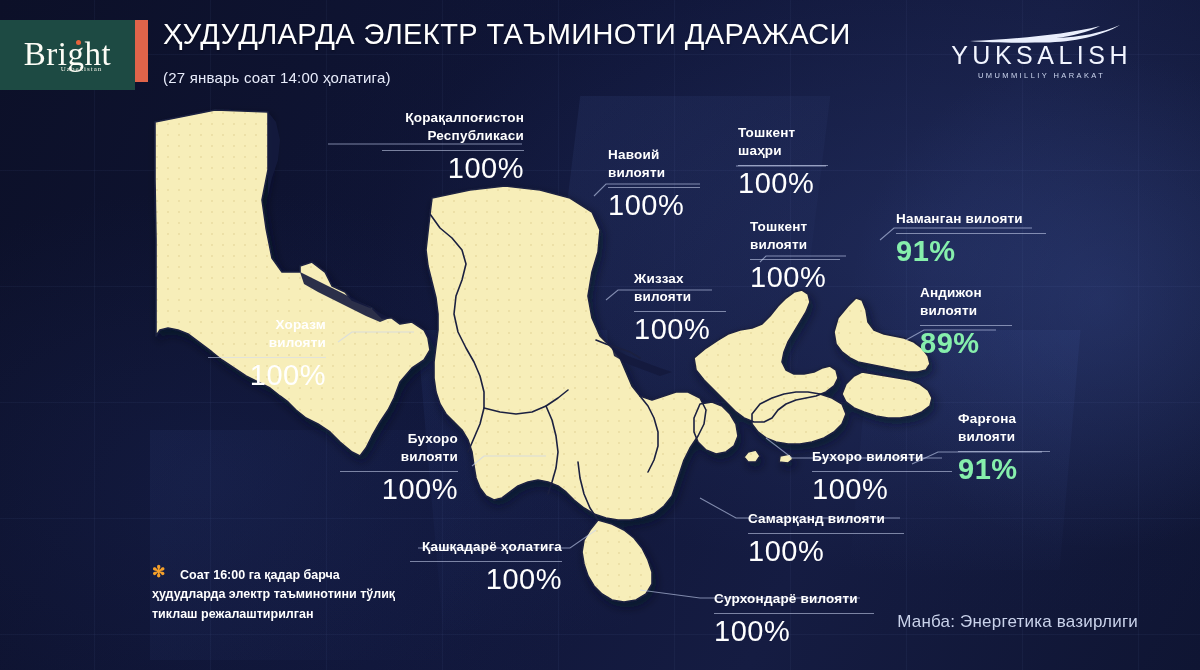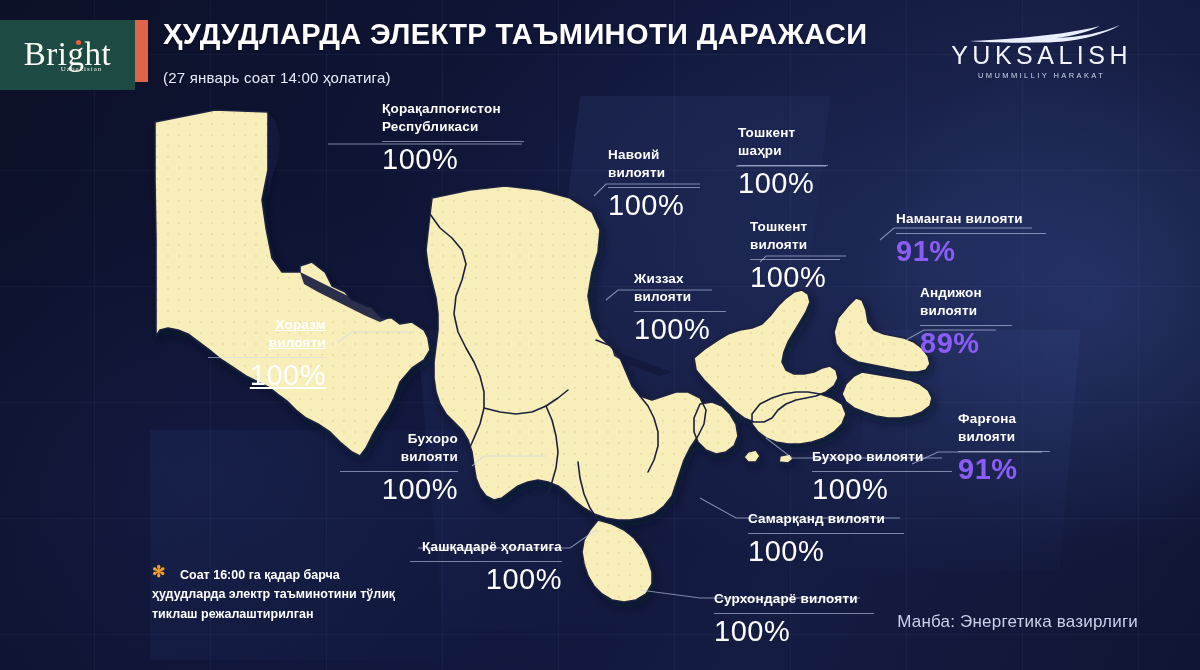--- a/index.html
+++ b/index.html
@@ -62,21 +62,21 @@
     border-radius:50%; background:#e8623c;
   }
   .logo-left .uzb {
     font-family:"Liberation Serif", serif; font-size:7px; letter-spacing:1px;
     color:#f0efe4; margin-top:-5px; margin-left:28px;
   }
   .logo-bar { position:absolute; left:135px; top:20px; width:13px; height:62px; background:#e0644a; }
 
   .titles { position:absolute; left:163px; top:18px; }
   .title-main {
-    font-size:29px; font-weight:bold; letter-spacing:0.4px; color:#ffffff;
+    font-size:29px; font-weight:normal; letter-spacing:0.4px; color:#ffffff;
     white-space:nowrap; text-shadow:0 1px 2px rgba(0,0,0,.35);
   }
   .title-sub { font-size:15px; color:#e8ecfb; margin-top:18px; letter-spacing:0.2px; }
 
   .logo-right { position:absolute; right:68px; top:24px; text-align:center; }
   .yuk-sw { position:relative; height:19px; width:180px; margin:0 auto -2px; }
   .yuk-name {
     font-size:25px; letter-spacing:4.5px; color:#f2f5ff; font-weight:400;
   }
   .yuk-tag {
@@ -90,21 +90,21 @@
   .callout { position:absolute; z-index:7; }
   .callout .name {
     font-size:13.5px; font-weight:bold; color:#ffffff; line-height:1.35;
     letter-spacing:0.2px; white-space:pre-line;
   }
   .callout .rule { height:1px; background:rgba(209,219,246,0.55); margin:5px 0 2px; }
   .callout .val {
     font-size:29px; font-weight:400; letter-spacing:0.5px; line-height:1.1;
   }
   .callout.white .val { color:#ffffff; }
-  .callout.orange .val { color:#8b5cf6; font-weight:bold; }
+  .callout.orange .val { color:#86efac; font-weight:bold; }
   .callout.orange .name { color:#ffffff; }
   .ta-r { text-align:right; }
   .ta-l { text-align:left; }
 
   
   .leader { position:absolute; z-index:6; pointer-events:none; }
 
   
   .footnote {
     position:absolute; left:152px; top:566px; width:300px; z-index:8;
@@ -255,21 +255,21 @@
     <path d="M606,300 L618,290 L712,290"></path>
     <path d="M338,342 L352,332 L414,332"></path>
     <path d="M472,466 L484,456 L546,456"></path>
     <path d="M766,438 L792,458 L942,458"></path>
     <path d="M700,498 L736,518 L900,518"></path>
     <path d="M596,530 L570,548 L556,548 L418,548"></path>
     <path d="M640,590 L700,598 L860,598"></path>
   </g>
 </svg>
 
-<div class="callout white ta-l" style="left:382px; top:100px; width:142px;">
+<div class="callout white ta-l" style="left:382px; top:109px; width:142px;text-align:right;">
   <div class="name">Қорақалпоғистон
 Республикаси</div>
   <div class="rule"></div>
   <div class="val">100%</div>
 </div>
 
 <div class="callout white ta-l" style="left:608px; top:146px; width:92px;">
   <div class="name">Навоий
 вилояти</div>
   <div class="rule"></div>
@@ -310,21 +310,21 @@
   <div class="val">91%</div>
 </div>
 
 <div class="callout white ta-l" style="left:634px; top:270px; width:92px;">
   <div class="name">Жиззах
 вилояти</div>
   <div class="rule"></div>
   <div class="val">100%</div>
 </div>
 
-<div class="callout white ta-r" style="left:208px; top:316px; width:118px;text-decoration:underline;">
+<div class="callout white ta-r" style="left:208px; top:316px; width:118px;">
   <div class="name">Хоразм
 вилояти</div>
   <div class="rule"></div>
   <div class="val">100%</div>
 </div>
 
 <div class="callout white ta-r" style="left:340px; top:430px; width:118px;">
   <div class="name">Бухоро
 вилояти</div>
   <div class="rule"></div>

